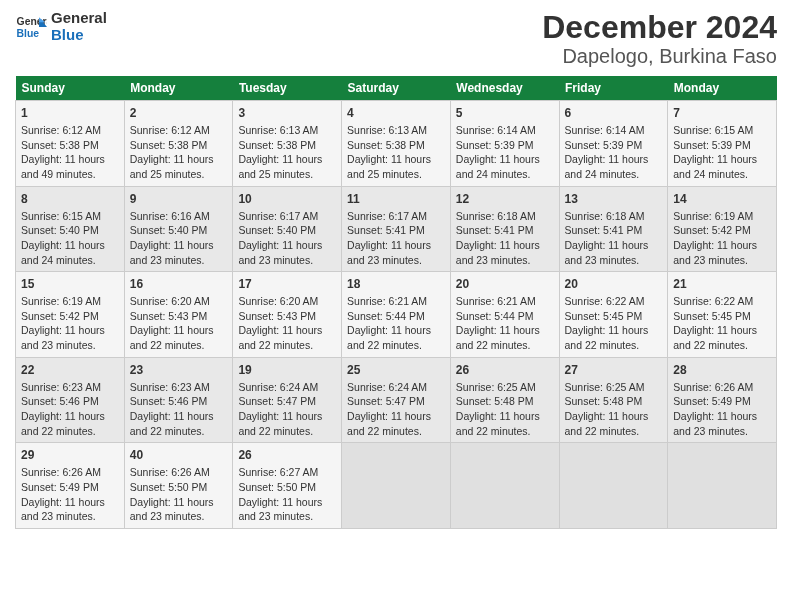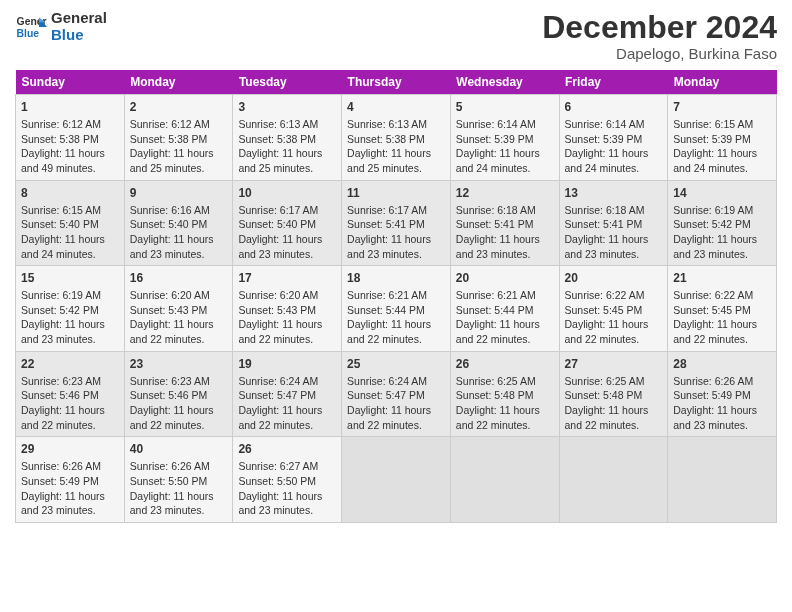--- a/index.html
+++ b/index.html
@@ -32,30 +32,30 @@
     .title-block {
       text-align: right;
     }
     .month-title {
       font-size: 32px;
       font-weight: bold;
       color: #333;
       line-height: 1.1;
     }
     .location {
-      font-size: 15px;
+      font-size: 20px;
       color: #555;
     }
     table {
       width: 100%;
       border-collapse: collapse;
       font-size: 10.5px;
     }
     thead tr th {
-      background-color: #a21caf;
+      background-color: #15803d;
       color: #fff;
       text-align: left;
       padding: 5px 6px;
       font-size: 12px;
       font-weight: bold;
     }
     tbody tr td {
       border: 1px solid #ccc;
       vertical-align: top;
       padding: 4px 5px;
@@ -102,21 +102,21 @@
       <div class="location">Dapelogo, Burkina Faso</div>
     </div>
   </div>
 
   <table>
     <thead>
       <tr>
       <th>Sunday</th>
           <th>Monday</th>
           <th>Tuesday</th>
-          <th>Thursday</th>
+          <th>Saturday</th>
           <th>Wednesday</th>
           <th>Friday</th>
           <th>Monday</th>
         </tr>
     </thead>
     <tbody id="calendar-body">
     <tr>
           <td>
             <span class="day-num">1</span>
             <div>Sunrise: 6:12 AM</div>

